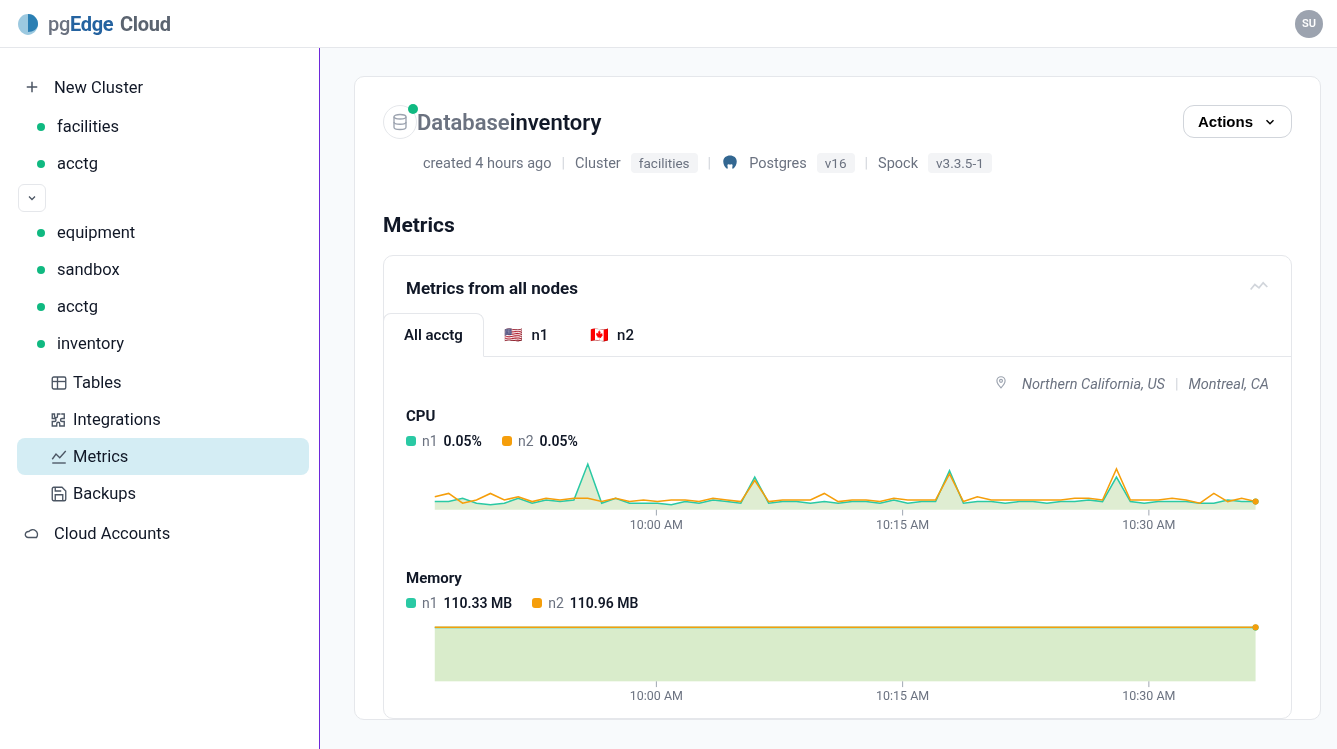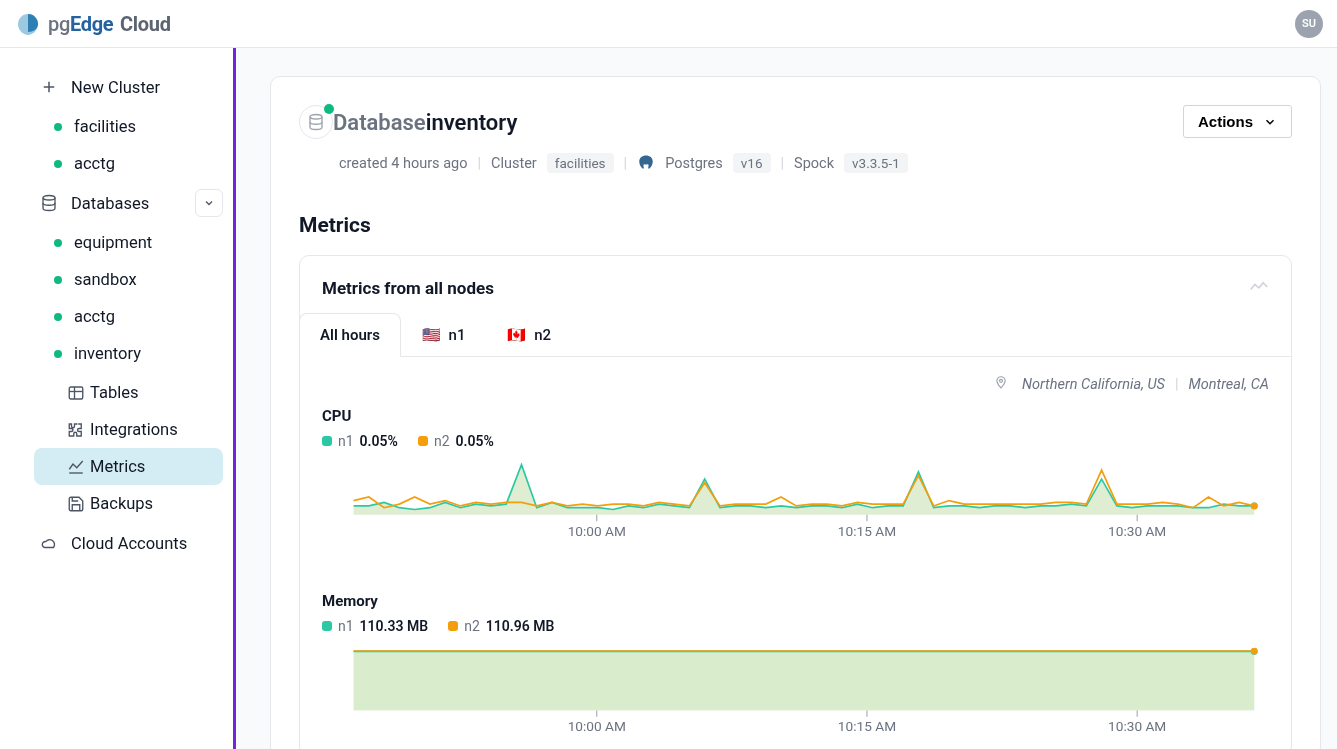--- a/index.html
+++ b/index.html
@@ -11,21 +11,21 @@
   .logo { display: flex; align-items: center; gap: 6px; font-size: 20px; letter-spacing: -0.3px; }
   .logo-mark { display: inline-flex; }
   .logo-text { font-weight: 400; }
   .logo-text .pg { color: #6b7280; font-weight: 500; }
   .logo-text .edge { color: #2563a0; font-weight: 700; }
   .logo-text .cloud { color: #5b6470; font-weight: 700; margin-left: 2px; }
   .avatar { width: 28px; height: 28px; border-radius: 50%; background: #9ca3af; color: #fff; font-size: 11px; font-weight: 600; display: flex; align-items: center; justify-content: center; }
 
   
   .shell { display: flex; flex: 1; min-height: 0; }
-  .sidebar { width: 236px; border-right: 3px solid #6d28d9; padding: 20px 10px 20px 29px; overflow: auto; }
+  .sidebar { width: 320px; border-right: 1px solid #6d28d9; padding: 20px 10px 20px 12px; overflow: auto; }
   .content { flex: 1; background: #f8fafc; padding: 28px 16px 0 34px; overflow: auto; }
 
   
   .nav { list-style: none; display: flex; flex-direction: column; gap: 2px; }
   .nav-row { display: flex; align-items: center; }
   .nav-item { display: flex; align-items: center; gap: 12px; padding: 9px 10px; border-radius: 8px; color: #111827; font-size: 16.5px; flex: 1; cursor: pointer; }
   .nav-item .ico { width: 20px; height: 20px; display: inline-flex; align-items: center; justify-content: center; color: #4b5563; }
   .expander { width: 28px; height: 28px; border: 1px solid #e5e7eb; border-radius: 6px; display: flex; align-items: center; justify-content: center; margin-left: 6px; cursor: pointer; color: #4b5563; }
   .nav-sub { list-style: none; margin-left: 5px; }
   .nav-sub .nav-item { padding-left: 40px; position: relative; }
@@ -36,31 +36,31 @@
   .nav-sub2 .nav-item.active { background: #d4edf4; border-radius: 8px; }
 
   
   .card { background: #fff; border: 1px solid #e5e7eb; border-radius: 10px; padding: 28px 28px 0 28px; }
   .header-row { display: flex; justify-content: space-between; align-items: flex-start; }
   .db-title { display: flex; align-items: center; font-size: 22px; }
   .db-icon-wrap { position: relative; width: 34px; height: 34px; border: 1px solid #e5e7eb; border-radius: 50%; display:flex; align-items:center; justify-content:center; color:#9ca3af; }
   .db-icon-dot { position: absolute; top: -2px; right: -2px; width: 10px; height: 10px; border-radius: 50%; background: #10b981; }
   .db-title .label { color: #6b7280; font-weight: 600; }
   .db-title .name { color: #111827; font-weight: 600; }
-  .actions-btn { display: flex; align-items: center; gap: 10px; border: 1px solid #d1d5db; border-radius: 3px; padding: 7px 14px; font-size: 15px; font-weight: 600; cursor: pointer; background:#fff; }
+  .actions-btn { display: flex; align-items: center; gap: 10px; border: 1px solid #d1d5db; border-radius: 11px; padding: 7px 14px; font-size: 15px; font-weight: 600; cursor: pointer; background:#fff; }
 
   .meta-row { display: flex; align-items: center; gap: 10px; margin-top: 14px; color: #6b7280; font-size: 14.5px; flex-wrap: wrap; margin-left: 40px; }
   .meta-row .sep { color: #d1d5db; }
   .pill { background: #f3f4f6; color: #6b7280; padding: 2px 8px; border-radius: 4px; font-size: 13.5px; }
   .pg-logo { width:18px; height:18px; display:inline-flex; }
 
   .section-title { font-size: 21px; font-weight: 700; margin: 40px 0 18px; }
 
   
-  .metrics-card { border: 1px solid #e5e7eb; border-radius: 10px; padding: 22px 0 11px 0; overflow: hidden; }
+  .metrics-card { border: 1px solid #e5e7eb; border-radius: 10px; padding: 22px 0 4px 0; overflow: hidden; }
   .metrics-head { display: flex; justify-content: space-between; align-items: center; padding: 0 22px 14px 22px; }
   .metrics-head h3 { font-size: 17px; font-weight: 700; }
   .metrics-head .spark { color: #d1d5db; }
 
   .tabs { display: flex; gap: 0; border-bottom: 1px solid #e5e7eb; padding: 0 0 0 0; }
   .tabs-inner { display:flex; margin-left: -1px; }
   .tab { padding: 12px 20px; font-size: 15px; font-weight: 600; color: #111827; display: flex; align-items: center; gap: 8px; cursor: pointer; border: 1px solid transparent; position: relative; bottom: -1px; }
   .tab.active { border: 1px solid #e5e7eb; border-bottom-color: #fff; border-top-left-radius: 8px; border-top-right-radius: 8px; background: #fff; }
   .tab:not(.active) { color: #111827; font-weight: 500; }
   .flag { font-size: 15px; }
@@ -134,30 +134,20 @@
           </li>
         <li>
             <div class="nav-item">
           <span class="status-dot"></span>
           <span>acctg</span>
         </div>
           </li>
       </ul>
 
       <li class="nav-row">
-        <div class="nav-item">
-          <span class="ico">
-            <svg width="18" height="18" viewBox="0 0 24 24" fill="none" stroke="currentColor" stroke-width="1.8">
-                <ellipse cx="12" cy="5" rx="8" ry="3"></ellipse>
-                <path d="M4 5v14c0 1.66 3.58 3 8 3s8-1.34 8-3V5"></path>
-                <path d="M4 12c0 1.66 3.58 3 8 3s8-1.34 8-3"></path>
-              </svg>
-          </span>
-          <span>Databases</span>
-        </div>
         <div class="expander">
           <svg width="12" height="12" viewBox="0 0 24 24" fill="none" stroke="currentColor" stroke-width="2.5">
               <polyline points="6 9 12 15 18 9"></polyline>
             </svg>
         </div>
       </li>
 
       <ul class="nav-sub">
         <li>
             <div class="nav-item">
@@ -300,21 +290,21 @@
           <span class="spark">
             <svg width="20" height="14" viewBox="0 0 24 14" fill="none" stroke="currentColor" stroke-width="2">
                 <polyline points="2 10 7 4 12 8 17 2 22 7"></polyline>
               </svg>
           </span>
         </div>
 
         <div class="tabs">
           <div class="tabs-inner">
             <div class="tab active">
-              <span>All hours</span>
+              <span>All acctg</span>
             </div>
             <div class="tab">
               <span class="flag">🇺🇸</span>
               <span>n1</span>
             </div>
             <div class="tab">
               <span class="flag">🇨🇦</span>
               <span>n2</span>
             </div>
           </div>
@@ -354,21 +344,21 @@
               <circle cx="886" cy="46.5" r="3.2" class="dot-n2"></circle>
               <line x1="261.12" y1="55" x2="261.12" y2="61" class="tick"></line>
               <text x="261.12" y="75" text-anchor="middle" class="axis-label">10:00 AM</text>
               <line x1="517.92" y1="55" x2="517.92" y2="61" class="tick"></line>
               <text x="517.92" y="75" text-anchor="middle" class="axis-label">10:15 AM</text>
               <line x1="774.72" y1="55" x2="774.72" y2="61" class="tick"></line>
               <text x="774.72" y="75" text-anchor="middle" class="axis-label">10:30 AM</text>
             </svg>
         </div>
 
-        <div class="chart-block" style="margin-top:26px;">
+        <div class="chart-block" style="margin-top:12px;">
           <div class="chart-title">Memory</div>
           <div class="legend">
             <span class="legend-item">
               <span class="swatch sw-n1"></span>
               <span>n1</span>
               <b>110.33 MB</b>
             </span>
             <span class="legend-item">
               <span class="swatch sw-n2"></span>
               <span>n2</span>

